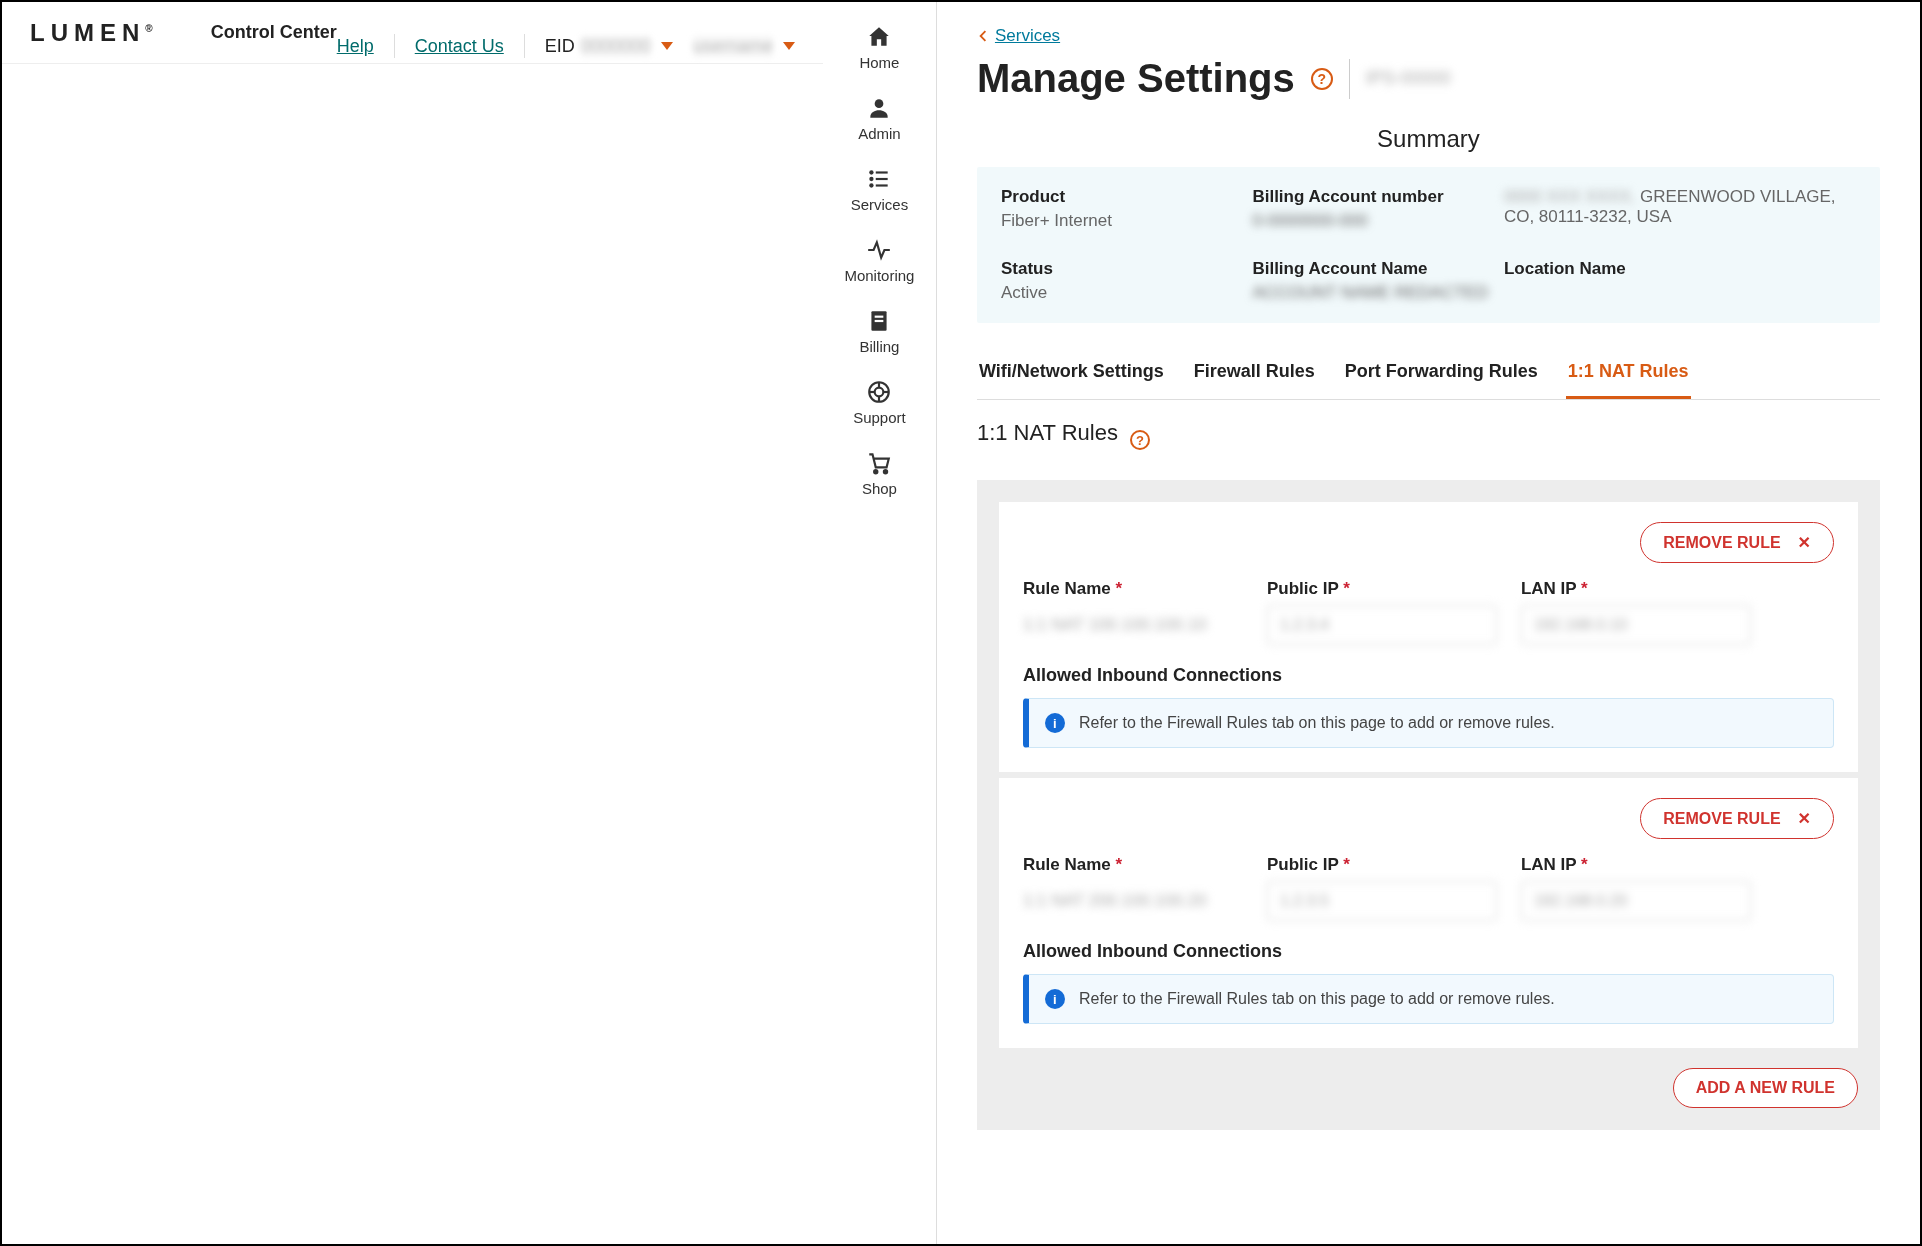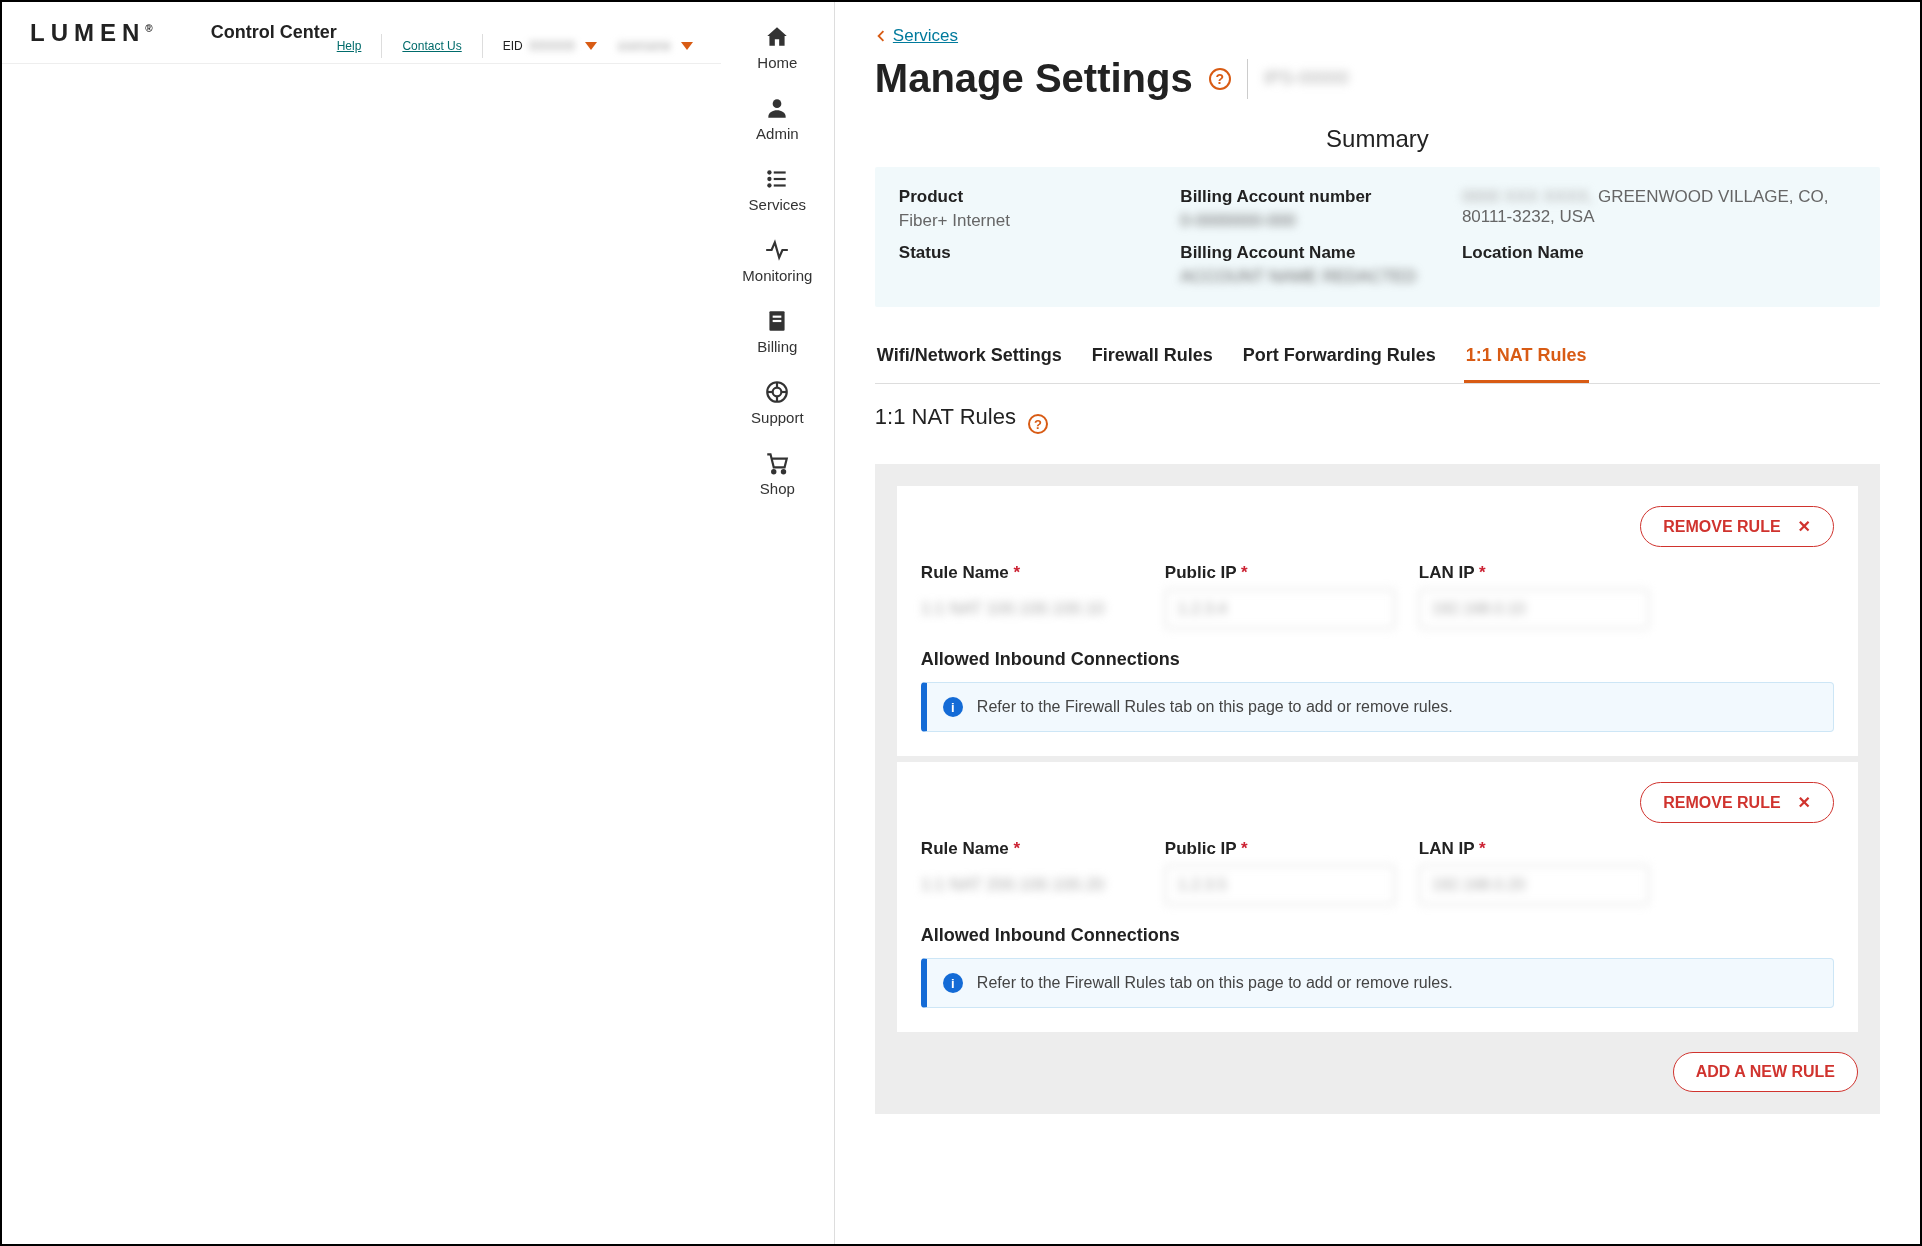--- a/index.html
+++ b/index.html
@@ -27,21 +27,21 @@
     height: 62px;
   }
   .logo {
     font-family: "Arial Black", Arial, sans-serif;
     font-size: 24px;
     letter-spacing: 6px;
     font-weight: 700;
   }
   .logo-reg { font-size: 10px; vertical-align: super; }
   .app-name { margin-left: 52px; font-size: 18px; font-weight: 600; }
-  .top-right { margin-left: auto; display: flex; align-items: center; gap: 20px; font-size: 12px; margin-top: 27px; }
+  .top-right { margin-left: auto; display: flex; align-items: center; gap: 20px; font-size: 18px; margin-top: 27px; }
   .link { color: #006b6b; text-decoration: underline; cursor: pointer; }
   .divider { width: 1px; background: #ddd; height: 24px; }
   .eid { display: flex; align-items: center; gap: 6px; }
   .redacted {
     display: inline-block;
     background: #f6f6f6;
     filter: blur(3px);
     color: #bbb;
     border-radius: 2px;
   }
@@ -120,21 +120,21 @@
 
   .section-h { font-size: 24px; font-weight: 400; margin-bottom: 14px; text-align: center; }
   .section-h.small { font-size: 22px; }
 
   .summary-card {
     background: #f1f9fb;
     padding: 20px 24px;
     border-radius: 2px;
     display: grid;
     grid-template-columns: 1fr 1fr 1.4fr;
-    row-gap: 12px;
+    row-gap: 28px;
   }
   .summary-field .f-label { font-size: 17px; font-weight: 600; margin-bottom: 4px; }
   .summary-field .f-value { font-size: 17px; color: #666; }
 
   .tabs {
     display: flex;
     gap: 26px;
     border-bottom: 1px solid #ddd;
     margin-top: 28px;
   }
@@ -372,20 +372,21 @@
         </div>
         <div class="summary-field">
           <div class="f-label">Billing Account number</div>
           <div class="f-value blur">0-0000000-000</div>
         </div>
         <div class="summary-field">
           <div class="f-value"><span class="blur">0000 XXX XXXX,</span><span> GREENWOOD VILLAGE, CO, 80111-3232, USA</span></div>
         </div>
         <div class="summary-field">
           <div class="f-label">Status</div>
+          <div class="f-value">Active</div>
         </div>
         <div class="summary-field">
           <div class="f-label">Billing Account Name</div>
           <div class="f-value blur">ACCOUNT NAME REDACTED</div>
         </div>
         <div class="summary-field">
           <div class="f-label">Location Name</div>
         </div>
       </div>
 

